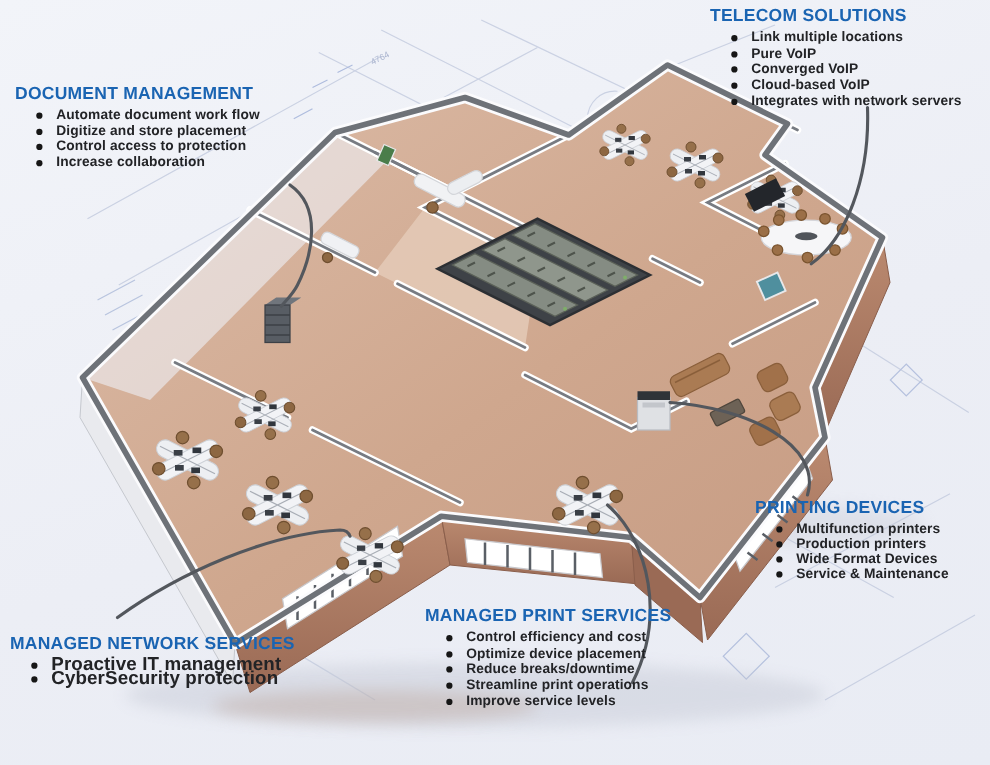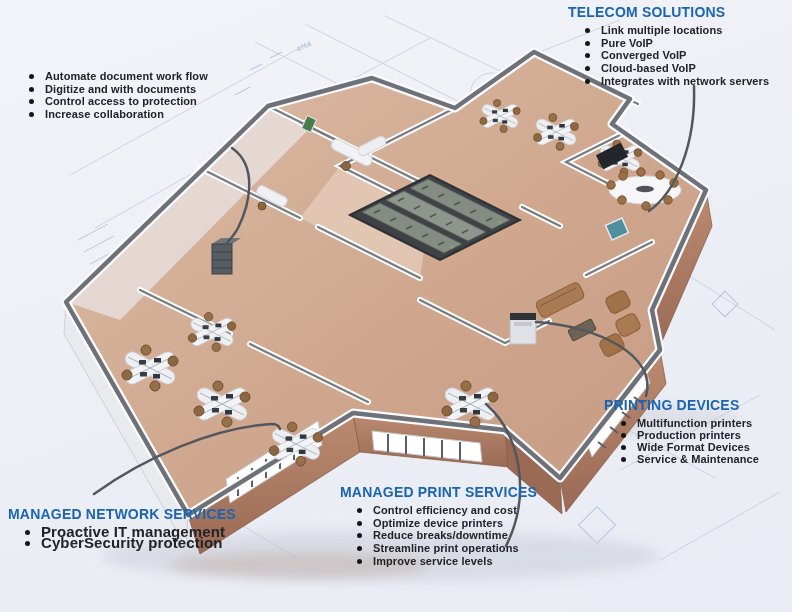--- a/index.html
+++ b/index.html
@@ -215,28 +215,29 @@
   <g fill="none" stroke="#53575d" stroke-width="2.5" stroke-linecap="round">
     <path d="M232,148 C258,166 250,204 238,228 C234,236 228,241 225,245"></path>
     <path d="M694,86 C696,144 676,192 649,211"></path>
     <path d="M536,322 C598,326 658,356 646,396"></path>
     <path d="M486,404 C520,434 532,494 506,546"></path>
     <path d="M94,494 C144,458 214,427 272,424 C276,424 279,426 280,429"></path>
   </g>
 </svg>
 
   <div class="callout co-doc">
+    <div class="co-title">DOCUMENT MANAGEMENT</div>
     <ul>
       <li>
           <span class="dot"></span>
           <span class="itm">Automate document work flow</span>
         </li>
       <li>
           <span class="dot"></span>
-          <span class="itm">Digitize and with documents</span>
+          <span class="itm">Digitize and store placement</span>
         </li>
       <li>
           <span class="dot"></span>
           <span class="itm">Control access to protection</span>
         </li>
       <li>
           <span class="dot"></span>
           <span class="itm">Increase collaboration</span>
         </li>
     </ul>
@@ -292,21 +293,21 @@
 
   <div class="callout co-mps">
     <div class="co-title">MANAGED PRINT SERVICES</div>
     <ul>
       <li>
           <span class="dot"></span>
           <span class="itm">Control efficiency and cost</span>
         </li>
       <li>
           <span class="dot"></span>
-          <span class="itm">Optimize device printers</span>
+          <span class="itm">Optimize device placement</span>
         </li>
       <li>
           <span class="dot"></span>
           <span class="itm">Reduce breaks/downtime</span>
         </li>
       <li>
           <span class="dot"></span>
           <span class="itm">Streamline print operations</span>
         </li>
       <li>

